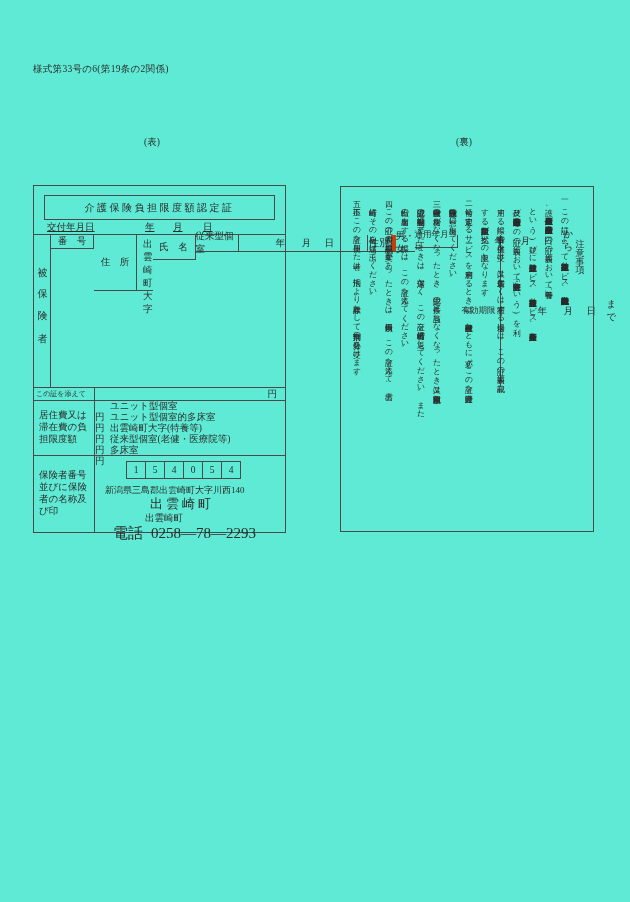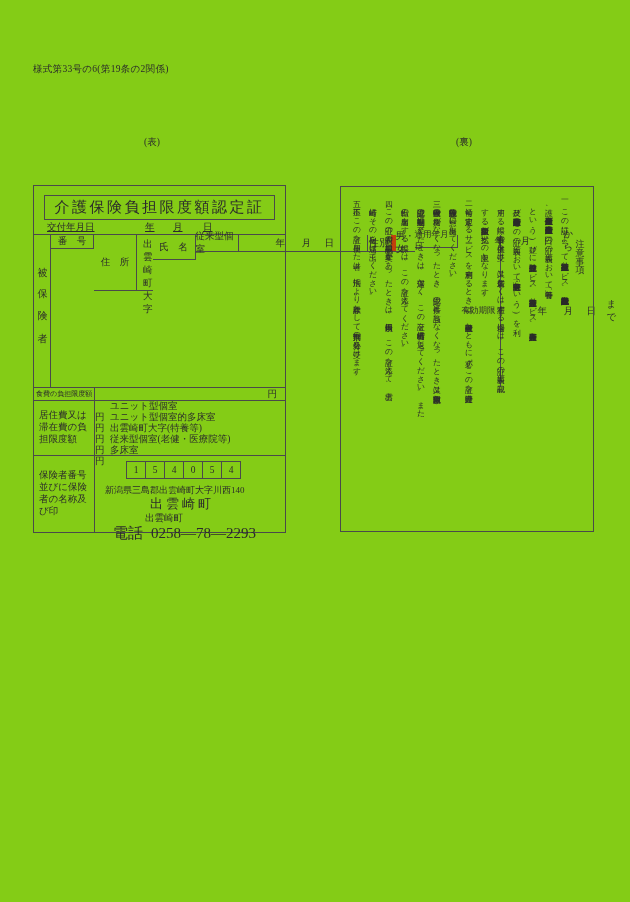--- a/index.html
+++ b/index.html
@@ -1,35 +1,35 @@
 <!DOCTYPE html>
 <html><head>
 <meta charset="utf-8">
 <style>
   html,body { margin:0; padding:0; background:#e8e8e8; }
   .page {
-    position:relative; width:630px; height:902px; background:#84cc16;
+    position:relative; width:630px; height:902px; background:#5eead4;
     font-family:"Liberation Serif","DejaVu Serif",serif; color:#2b2b2b;
     overflow:hidden; margin:0 auto;
   }
   .form-code { position:absolute; left:33px; top:63px; font-size:9.5px; letter-spacing:0.3px; }
   .side-label { position:absolute; top:136px; font-size:9.5px; }
   .front-side { left:144px; }
   .back-side  { left:456px; }
 
   
   .front-card {
     position:absolute; left:33px; top:185px; width:253px; height:348px;
     border:1px solid #4a4a4a; box-sizing:border-box; font-size:9.5px;
   }
   .title-box {
     position:absolute; left:10px; top:9px; right:10px; height:25px;
     border:1px solid #4a4a4a; box-sizing:border-box;
     display:flex; align-items:center; justify-content:center;
-    letter-spacing:2.5px; font-size:15px;
+    letter-spacing:2.5px; font-size:10px;
   }
   .issue-row { position:absolute; left:0; top:34px; right:0; height:15px; border-bottom:1px solid #4a4a4a; box-sizing:border-box; }
   .issue-row span { position:absolute; top:1px;text-decoration:underline; }
   .issue-lab { left:13px; }
   .iy { left:111px; } .im { left:139px; } .id { left:169px; }
 
   .main-table { position:absolute; left:0; top:49px; right:0; bottom:0; display:flex; flex-direction:column; }
   .section-a { display:flex; height:153px; border-bottom:1px solid #4a4a4a; box-sizing:border-box; }
   .strip { width:17px; border-right:1px solid #4a4a4a; box-sizing:border-box; display:flex; justify-content:center; padding-top:24px; }
   .strip span { writing-mode:vertical-rl; font-size:10px; letter-spacing:22px; }
@@ -164,21 +164,21 @@
               <span class="ds dy">年</span>
               <span class="ds dm">月</span>
               <span class="ds dd">日</span>
               <span class="ds dsfx">まで</span>
             </div>
           </div>
         </div>
       </div>
 
       <div class="fee-row">
-        <div class="fee-lbl">食費の負担限度額</div>
+        <div class="fee-lbl">この証を添えて</div>
         <div class="fee-val">円</div>
       </div>
 
       <div class="res-row">
         <div class="res-lbl">居住費又は滞在費の負担限度額</div>
         <div class="res-val">
           <div class="res-item">
             <span class="nm">ユニット型個室</span>
             <span class="un">円</span>
           </div>

